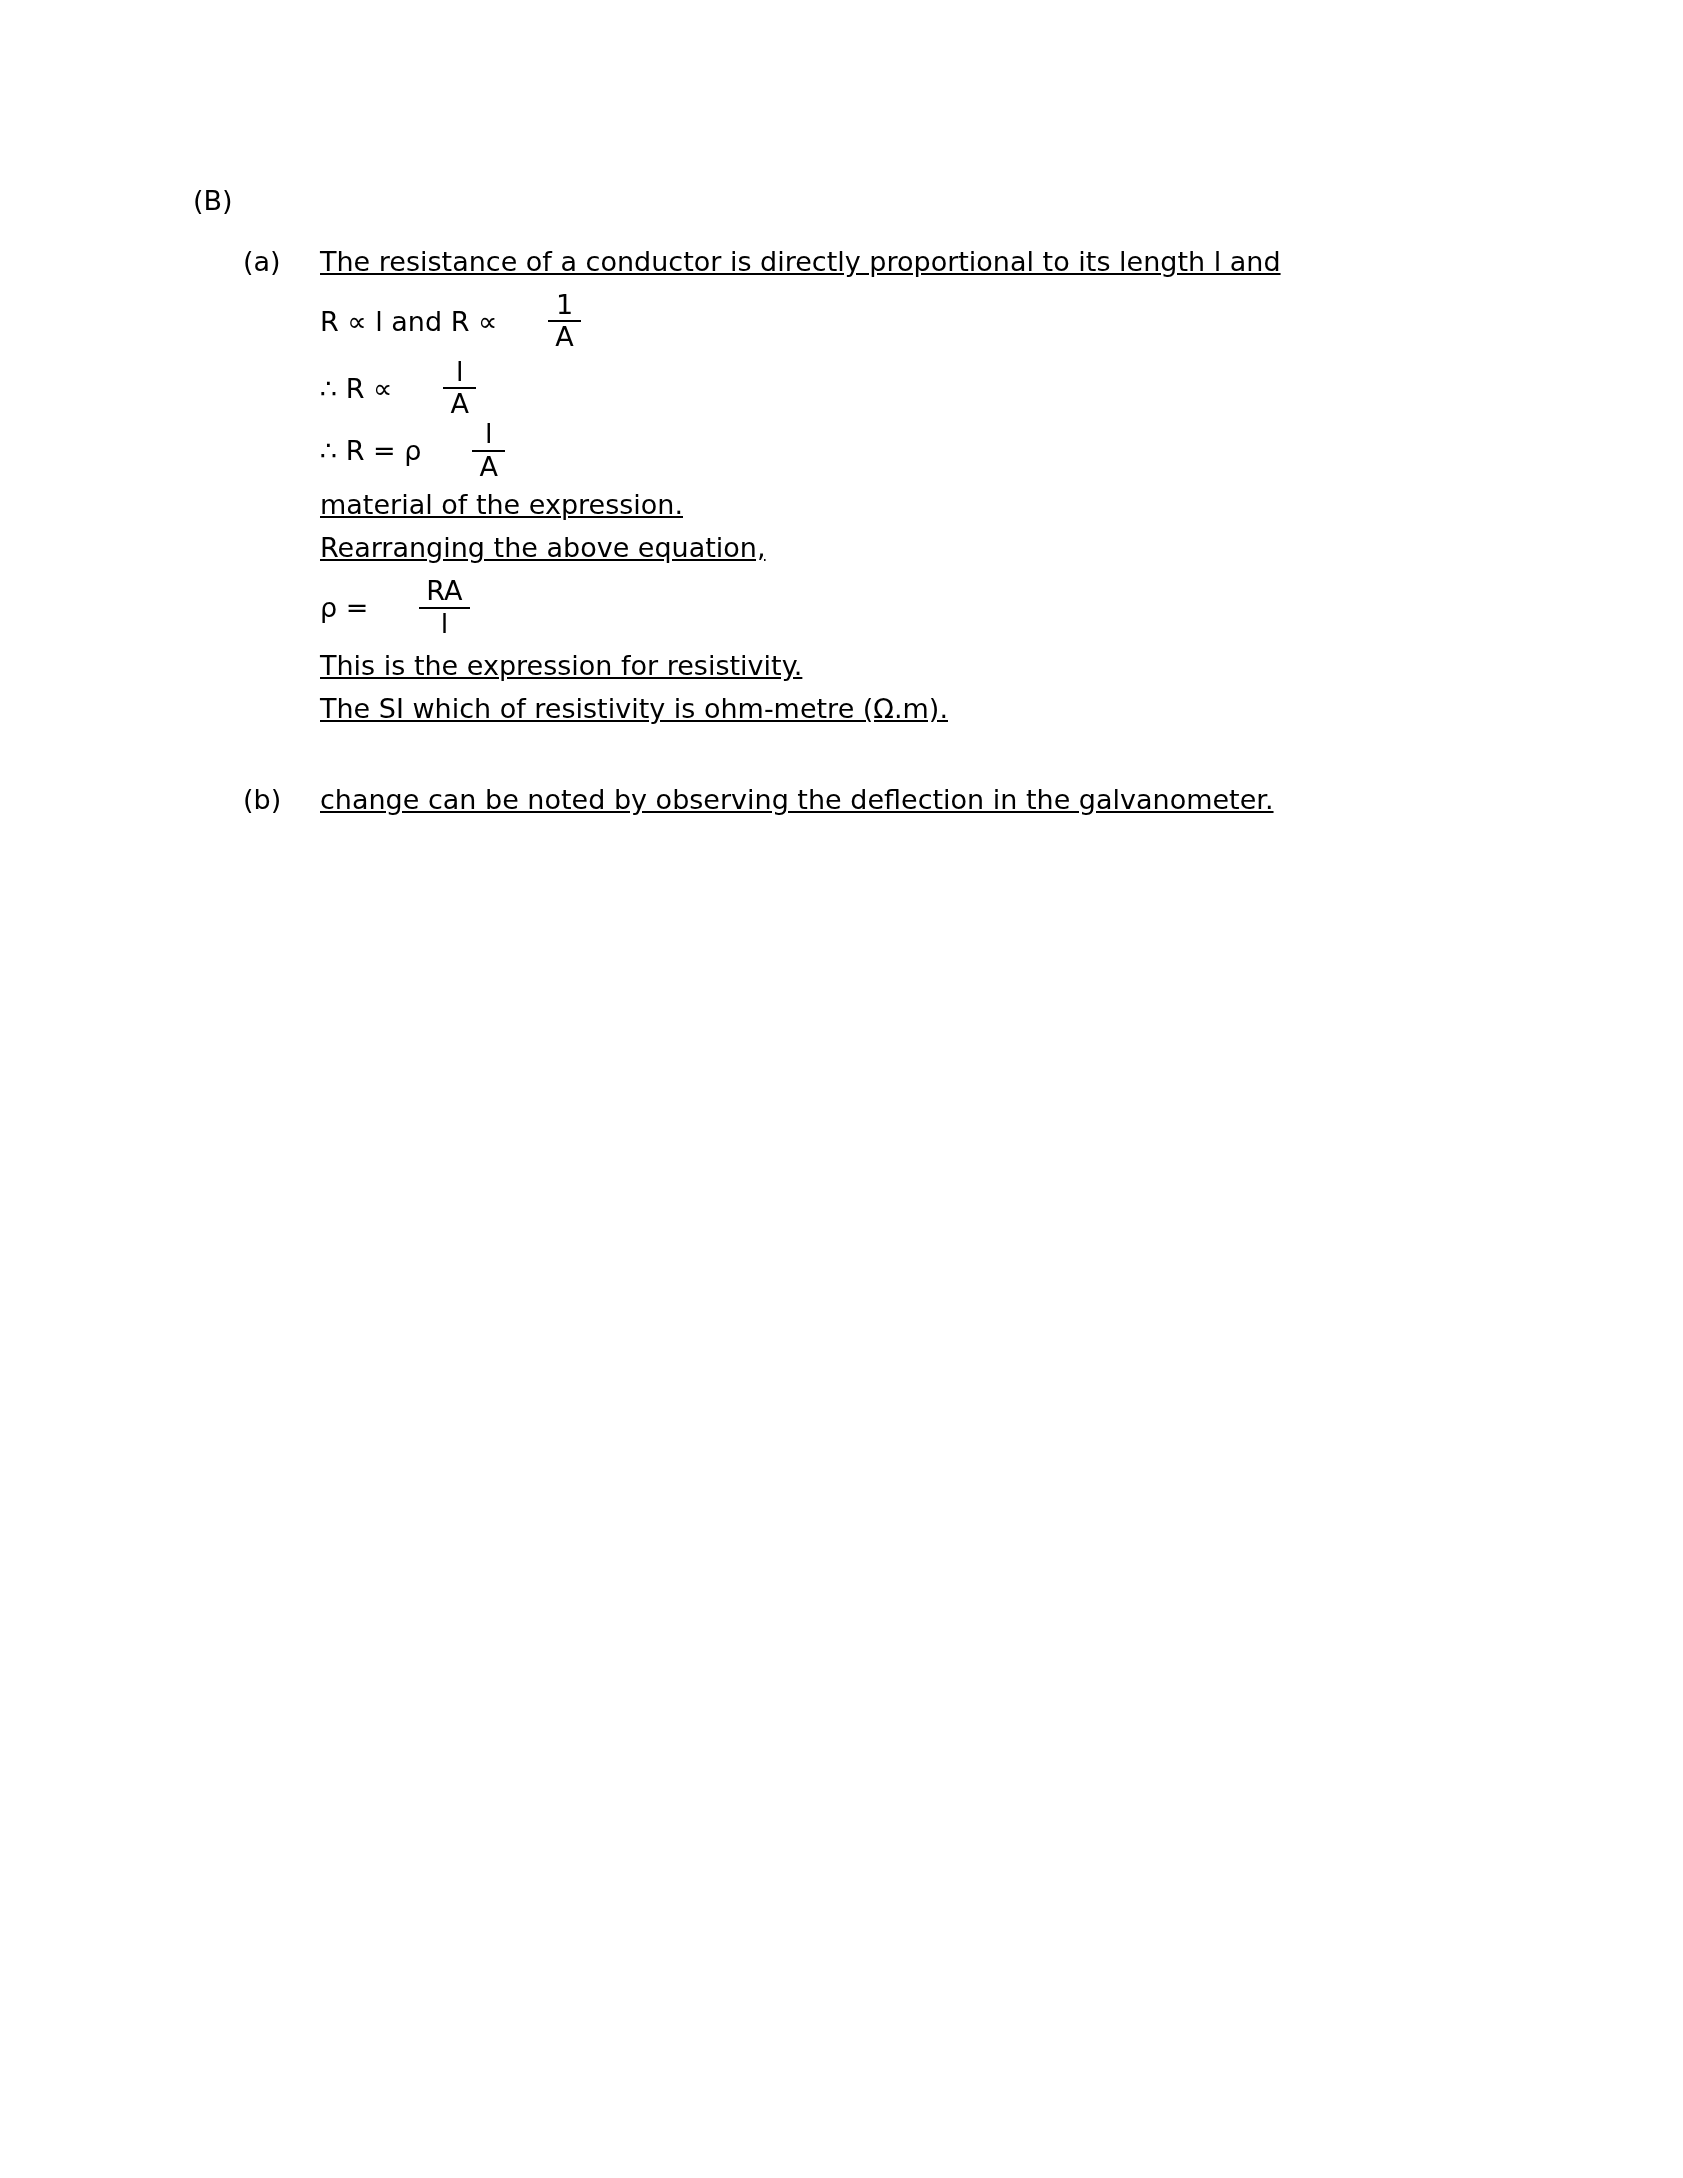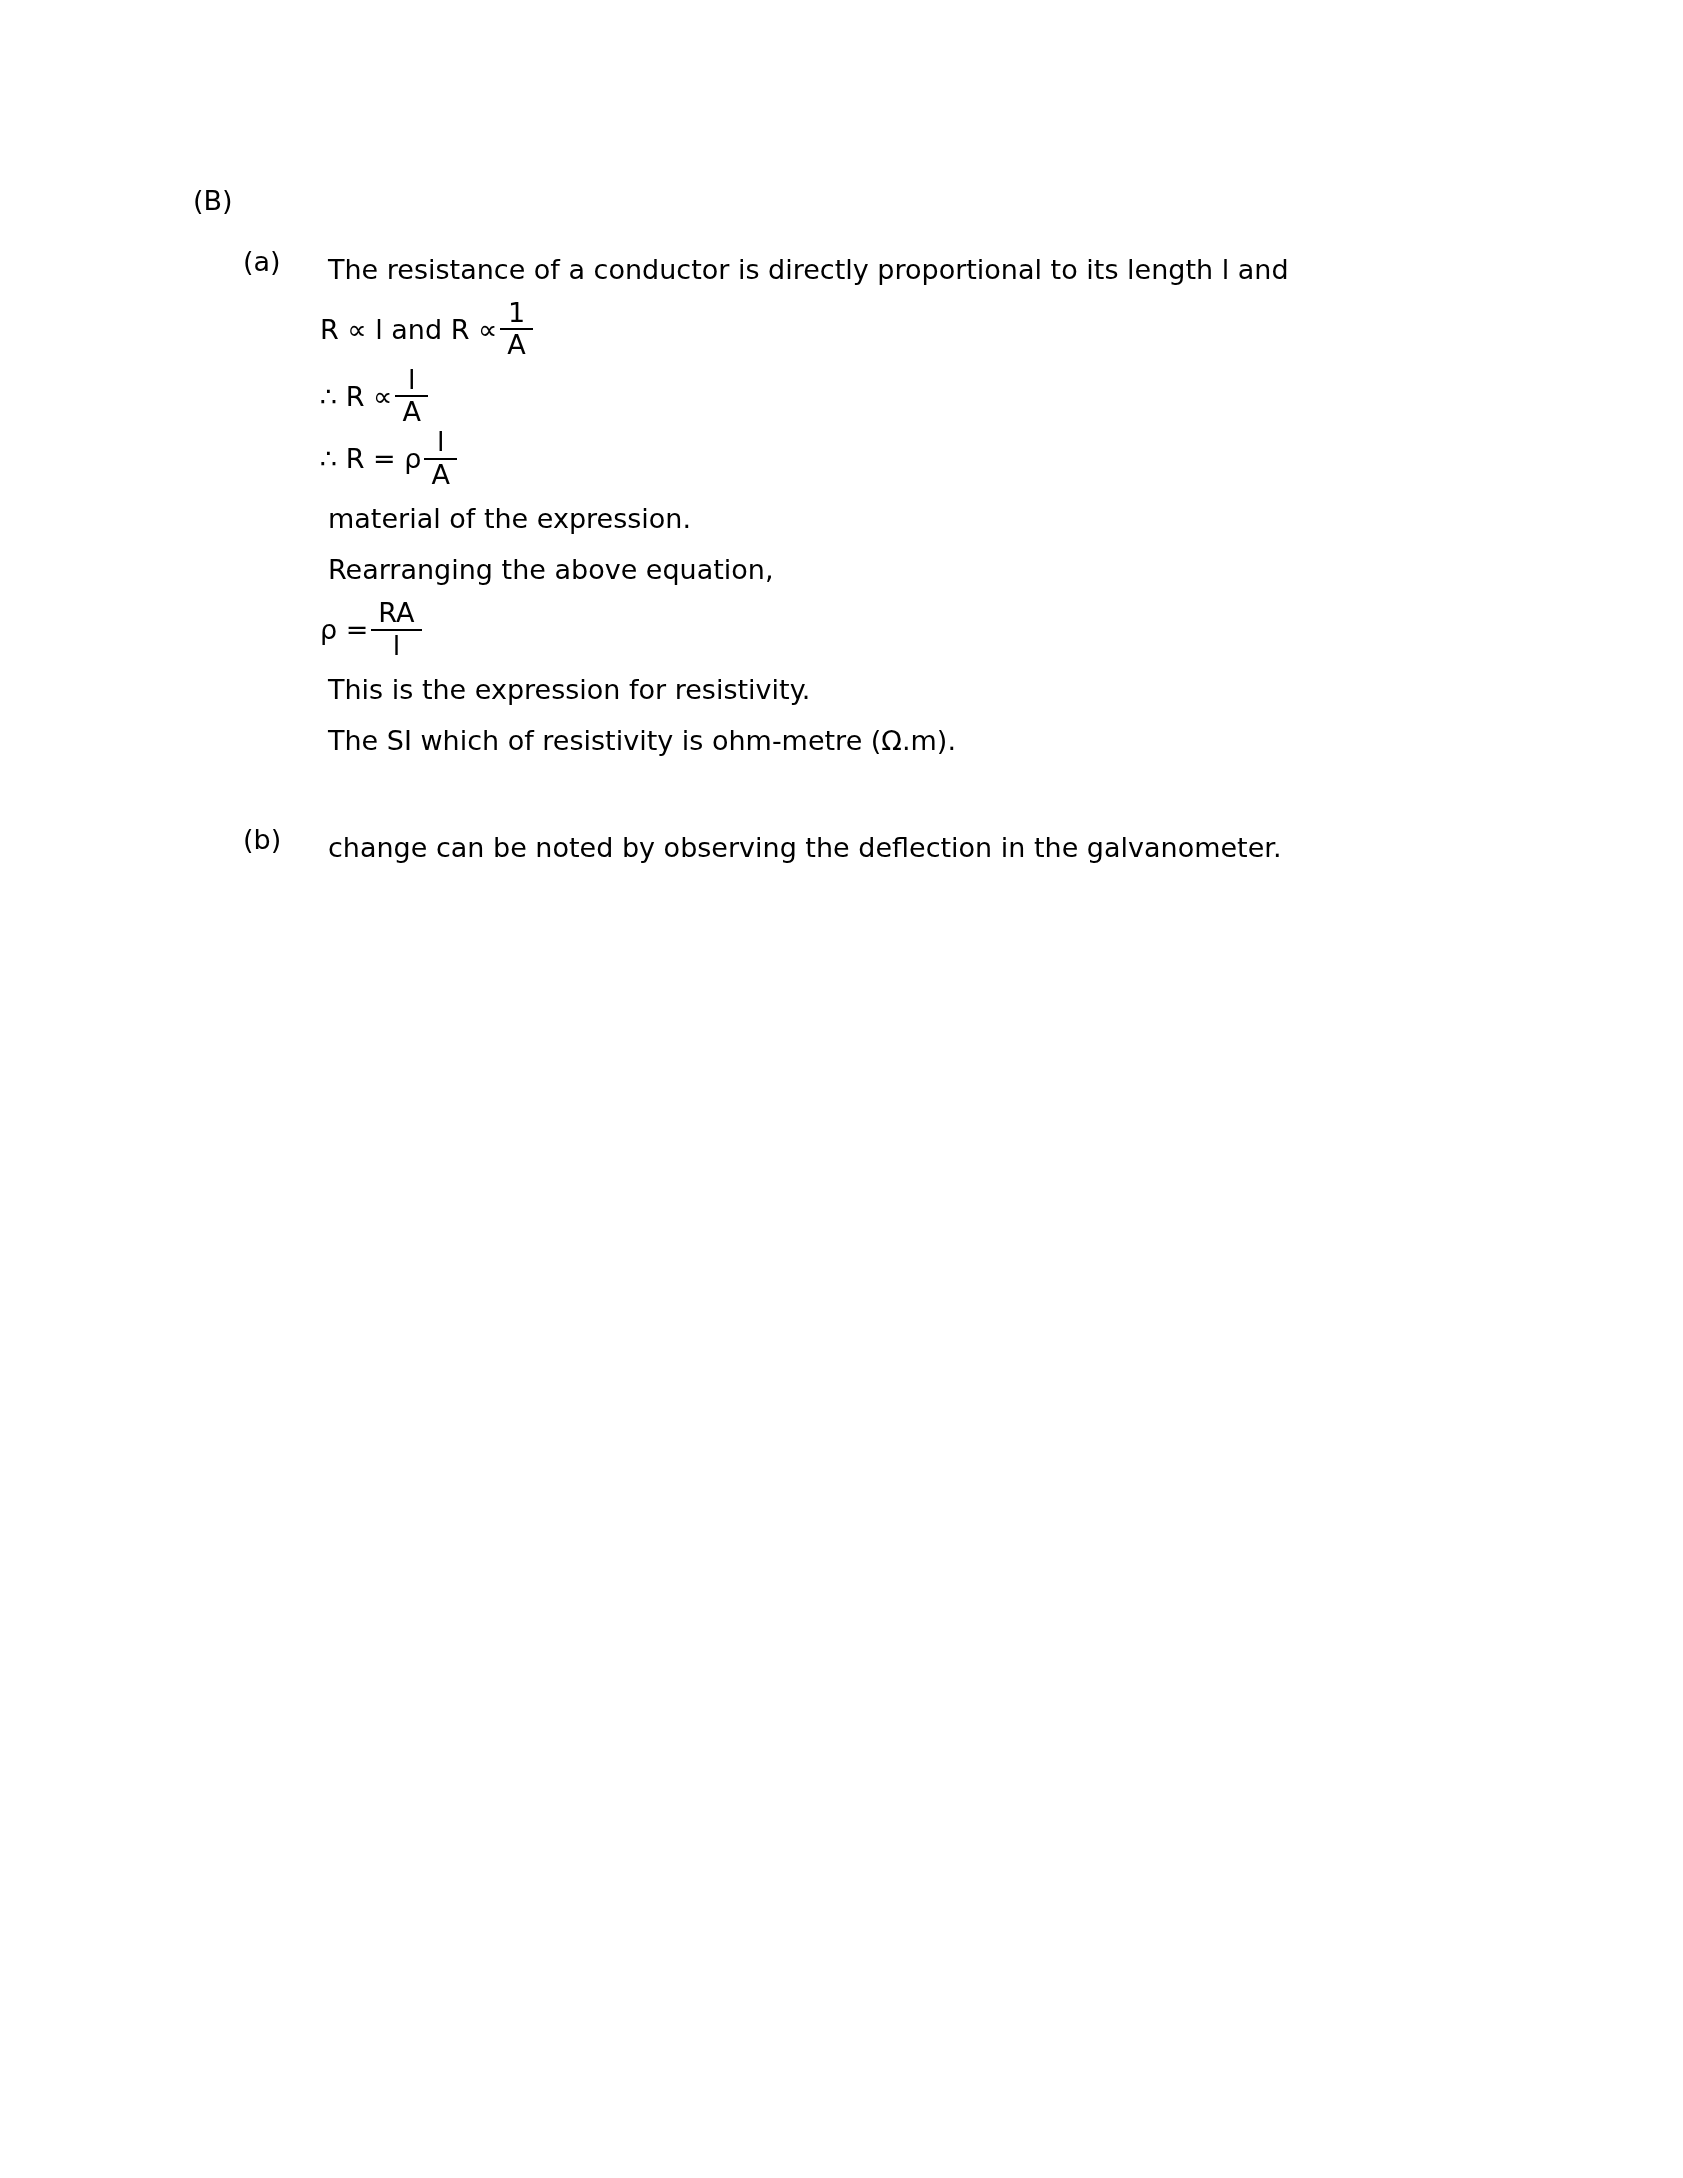--- a/index.html
+++ b/index.html
@@ -39,28 +39,30 @@
     line-height: 43px;
   }
   .qa-body {
     flex: 1 1 auto;
     font-size: 27px;
     line-height: 43px;
   }
   .para {
     font-size: 27px;
     line-height: 43px;
-    margin: 8px;
+    margin: 0;
+    text-decoration: underline;
   }
   .eq-row {
     display: flex;
     align-items: center;
     font-size: 27px;
     margin: 8px 0 6px 0;
     min-height: 57px;
+    gap: 48px;
   }
   .eq-row.tight {
     margin: 2px 0 2px 0;
   }
   .eq-term {
     white-space: pre;
     display: inline-block;
   }
   .frac {
     display: inline-flex;

